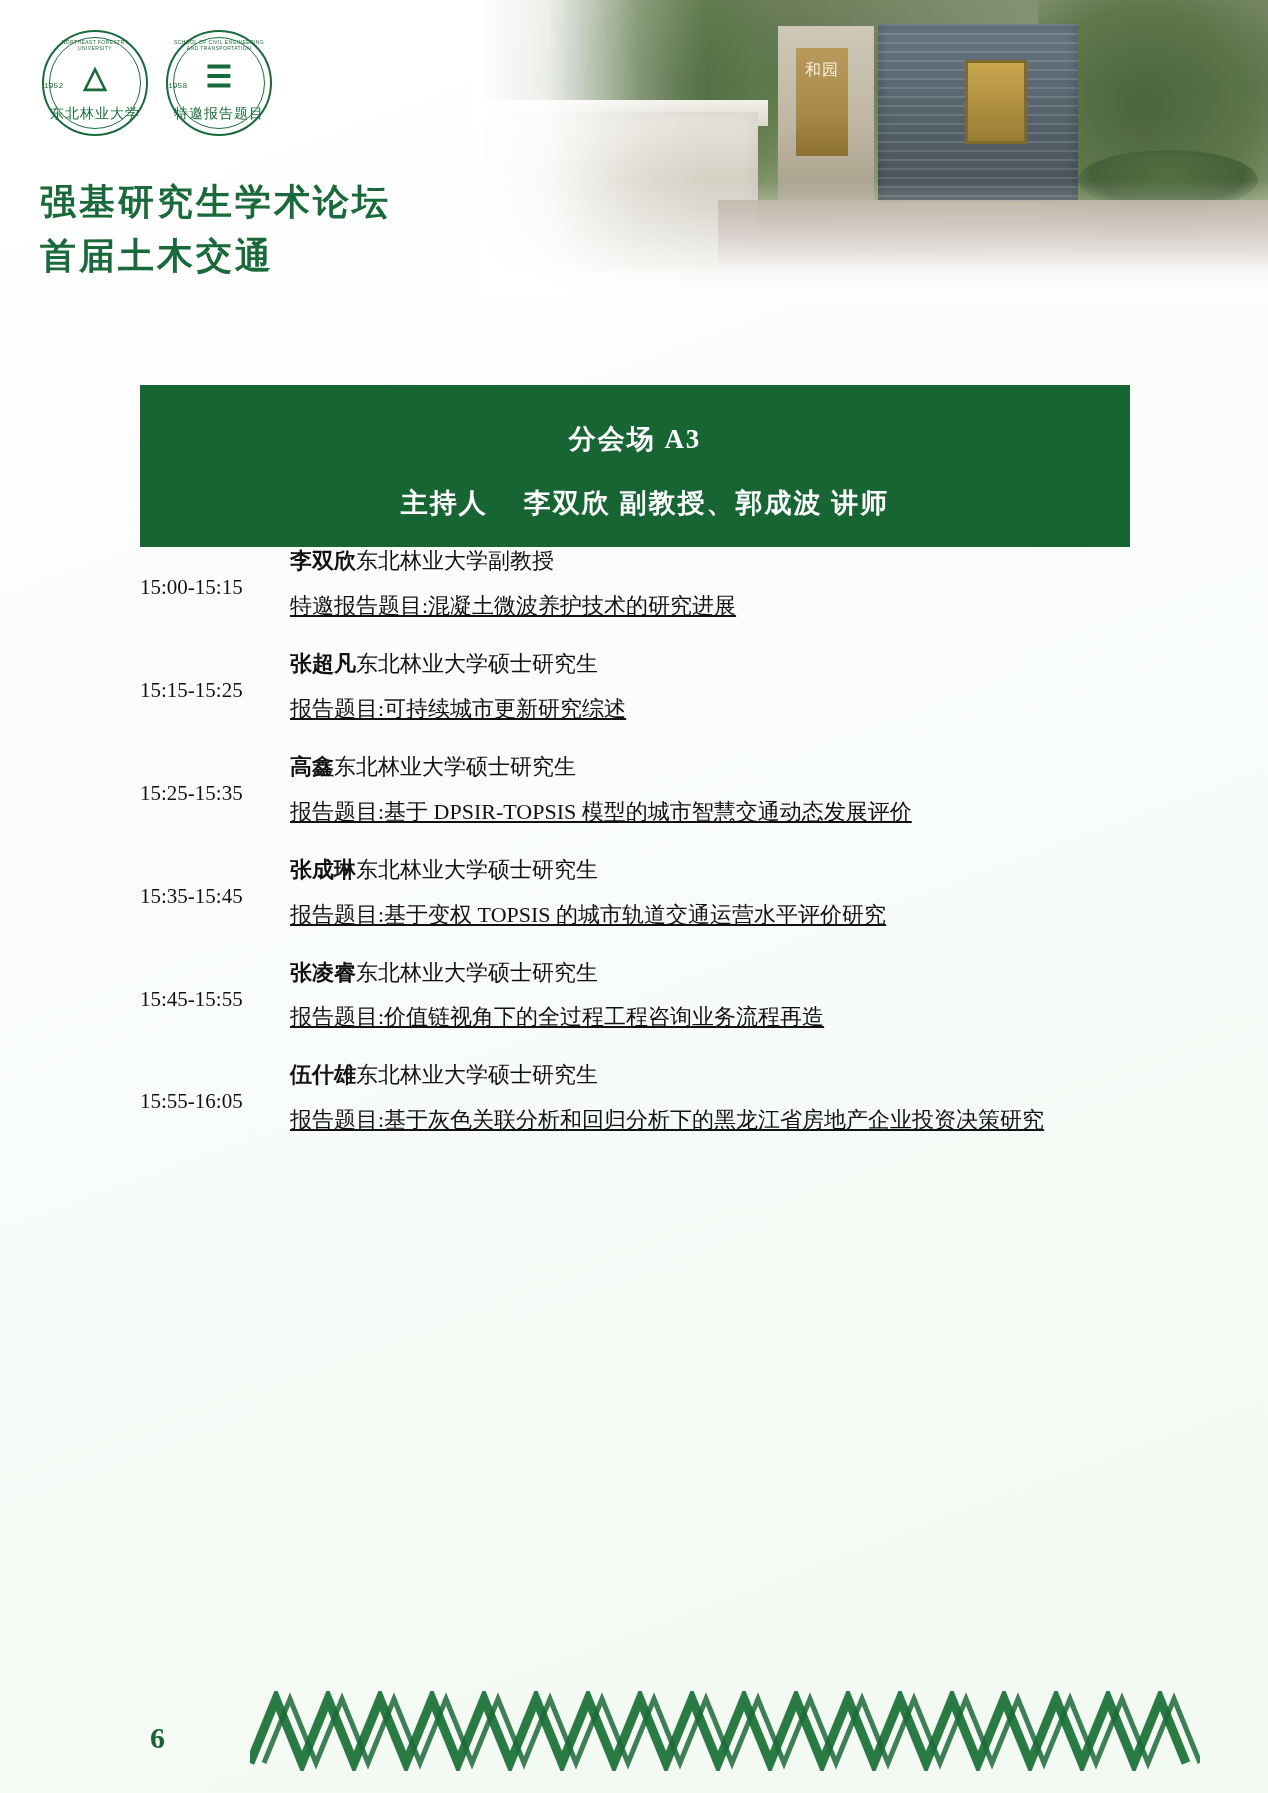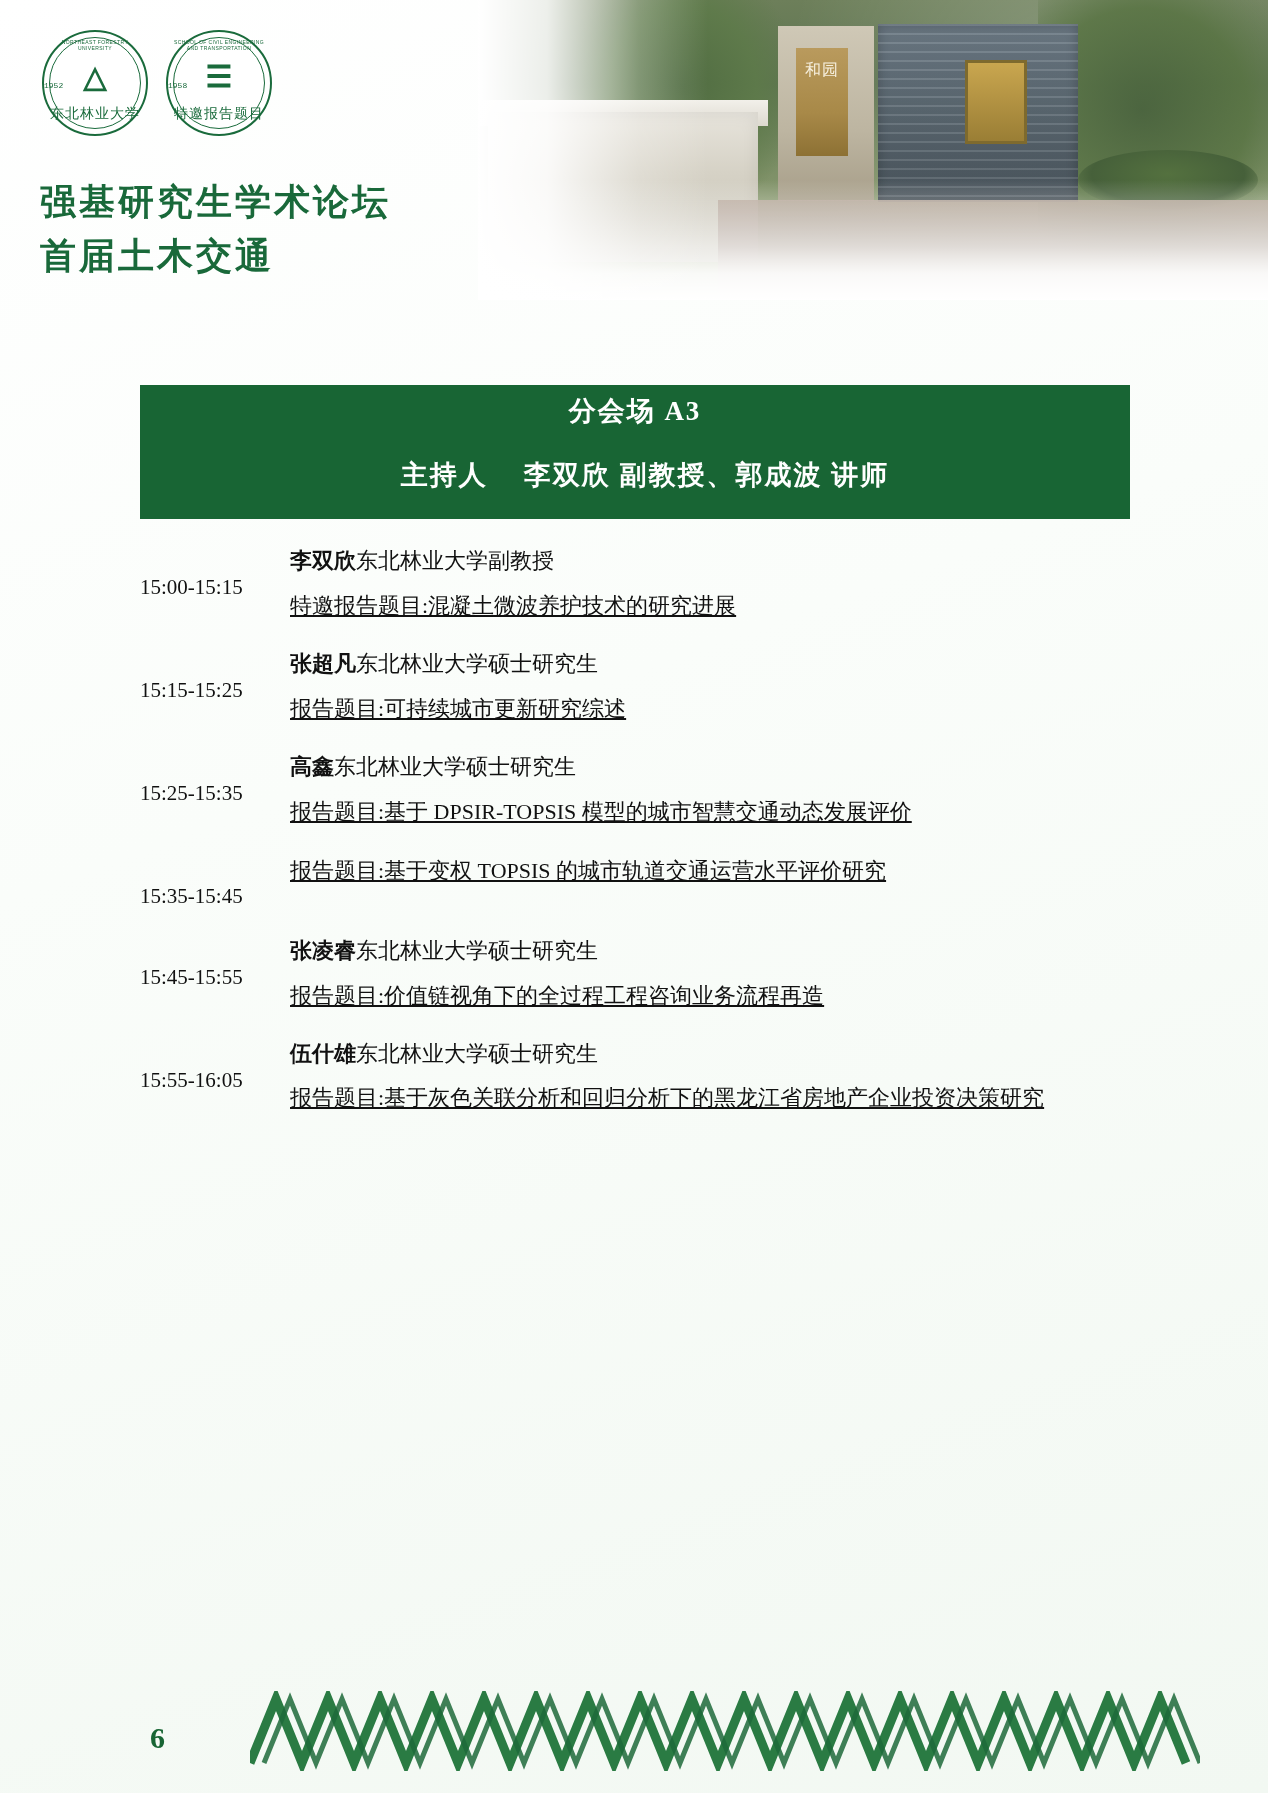--- a/index.html
+++ b/index.html
@@ -208,21 +208,21 @@
   }
 
   
   .session-bar {
     position: absolute;
     left: 140px; top: 385px;
     width: 990px;
     background: #186534;
     color: #ffffff;
     box-sizing: border-box;
-    padding: 8px 0 26px 0;
+    padding: 36px 0 26px 0;
   }
   .session-title {
     text-align: center;
     font-size: 27px;
     font-weight: bold;
     letter-spacing: 2px;
   }
   .session-host {
     margin-top: 28px;
     text-align: center;
@@ -366,20 +366,23 @@
         <div class="speaker-line">
           <span class="speaker-name">高鑫</span><span>东北林业大学硕士研究生</span>
         </div>
         <div class="talk-line">报告题目:基于 DPSIR-TOPSIS 模型的城市智慧交通动态发展评价</div>
       </div>
     </div>
 
     <div class="row">
       <div class="row-time">15:35-15:45</div>
       <div class="row-body">
+        <div class="speaker-line">
+          <span class="speaker-name">张成琳</span><span>东北林业大学硕士研究生</span>
+        </div>
         <div class="talk-line">报告题目:基于变权 TOPSIS 的城市轨道交通运营水平评价研究</div>
       </div>
     </div>
 
     <div class="row">
       <div class="row-time">15:45-15:55</div>
       <div class="row-body">
         <div class="speaker-line">
           <span class="speaker-name">张凌睿</span><span>东北林业大学硕士研究生</span>
         </div>

